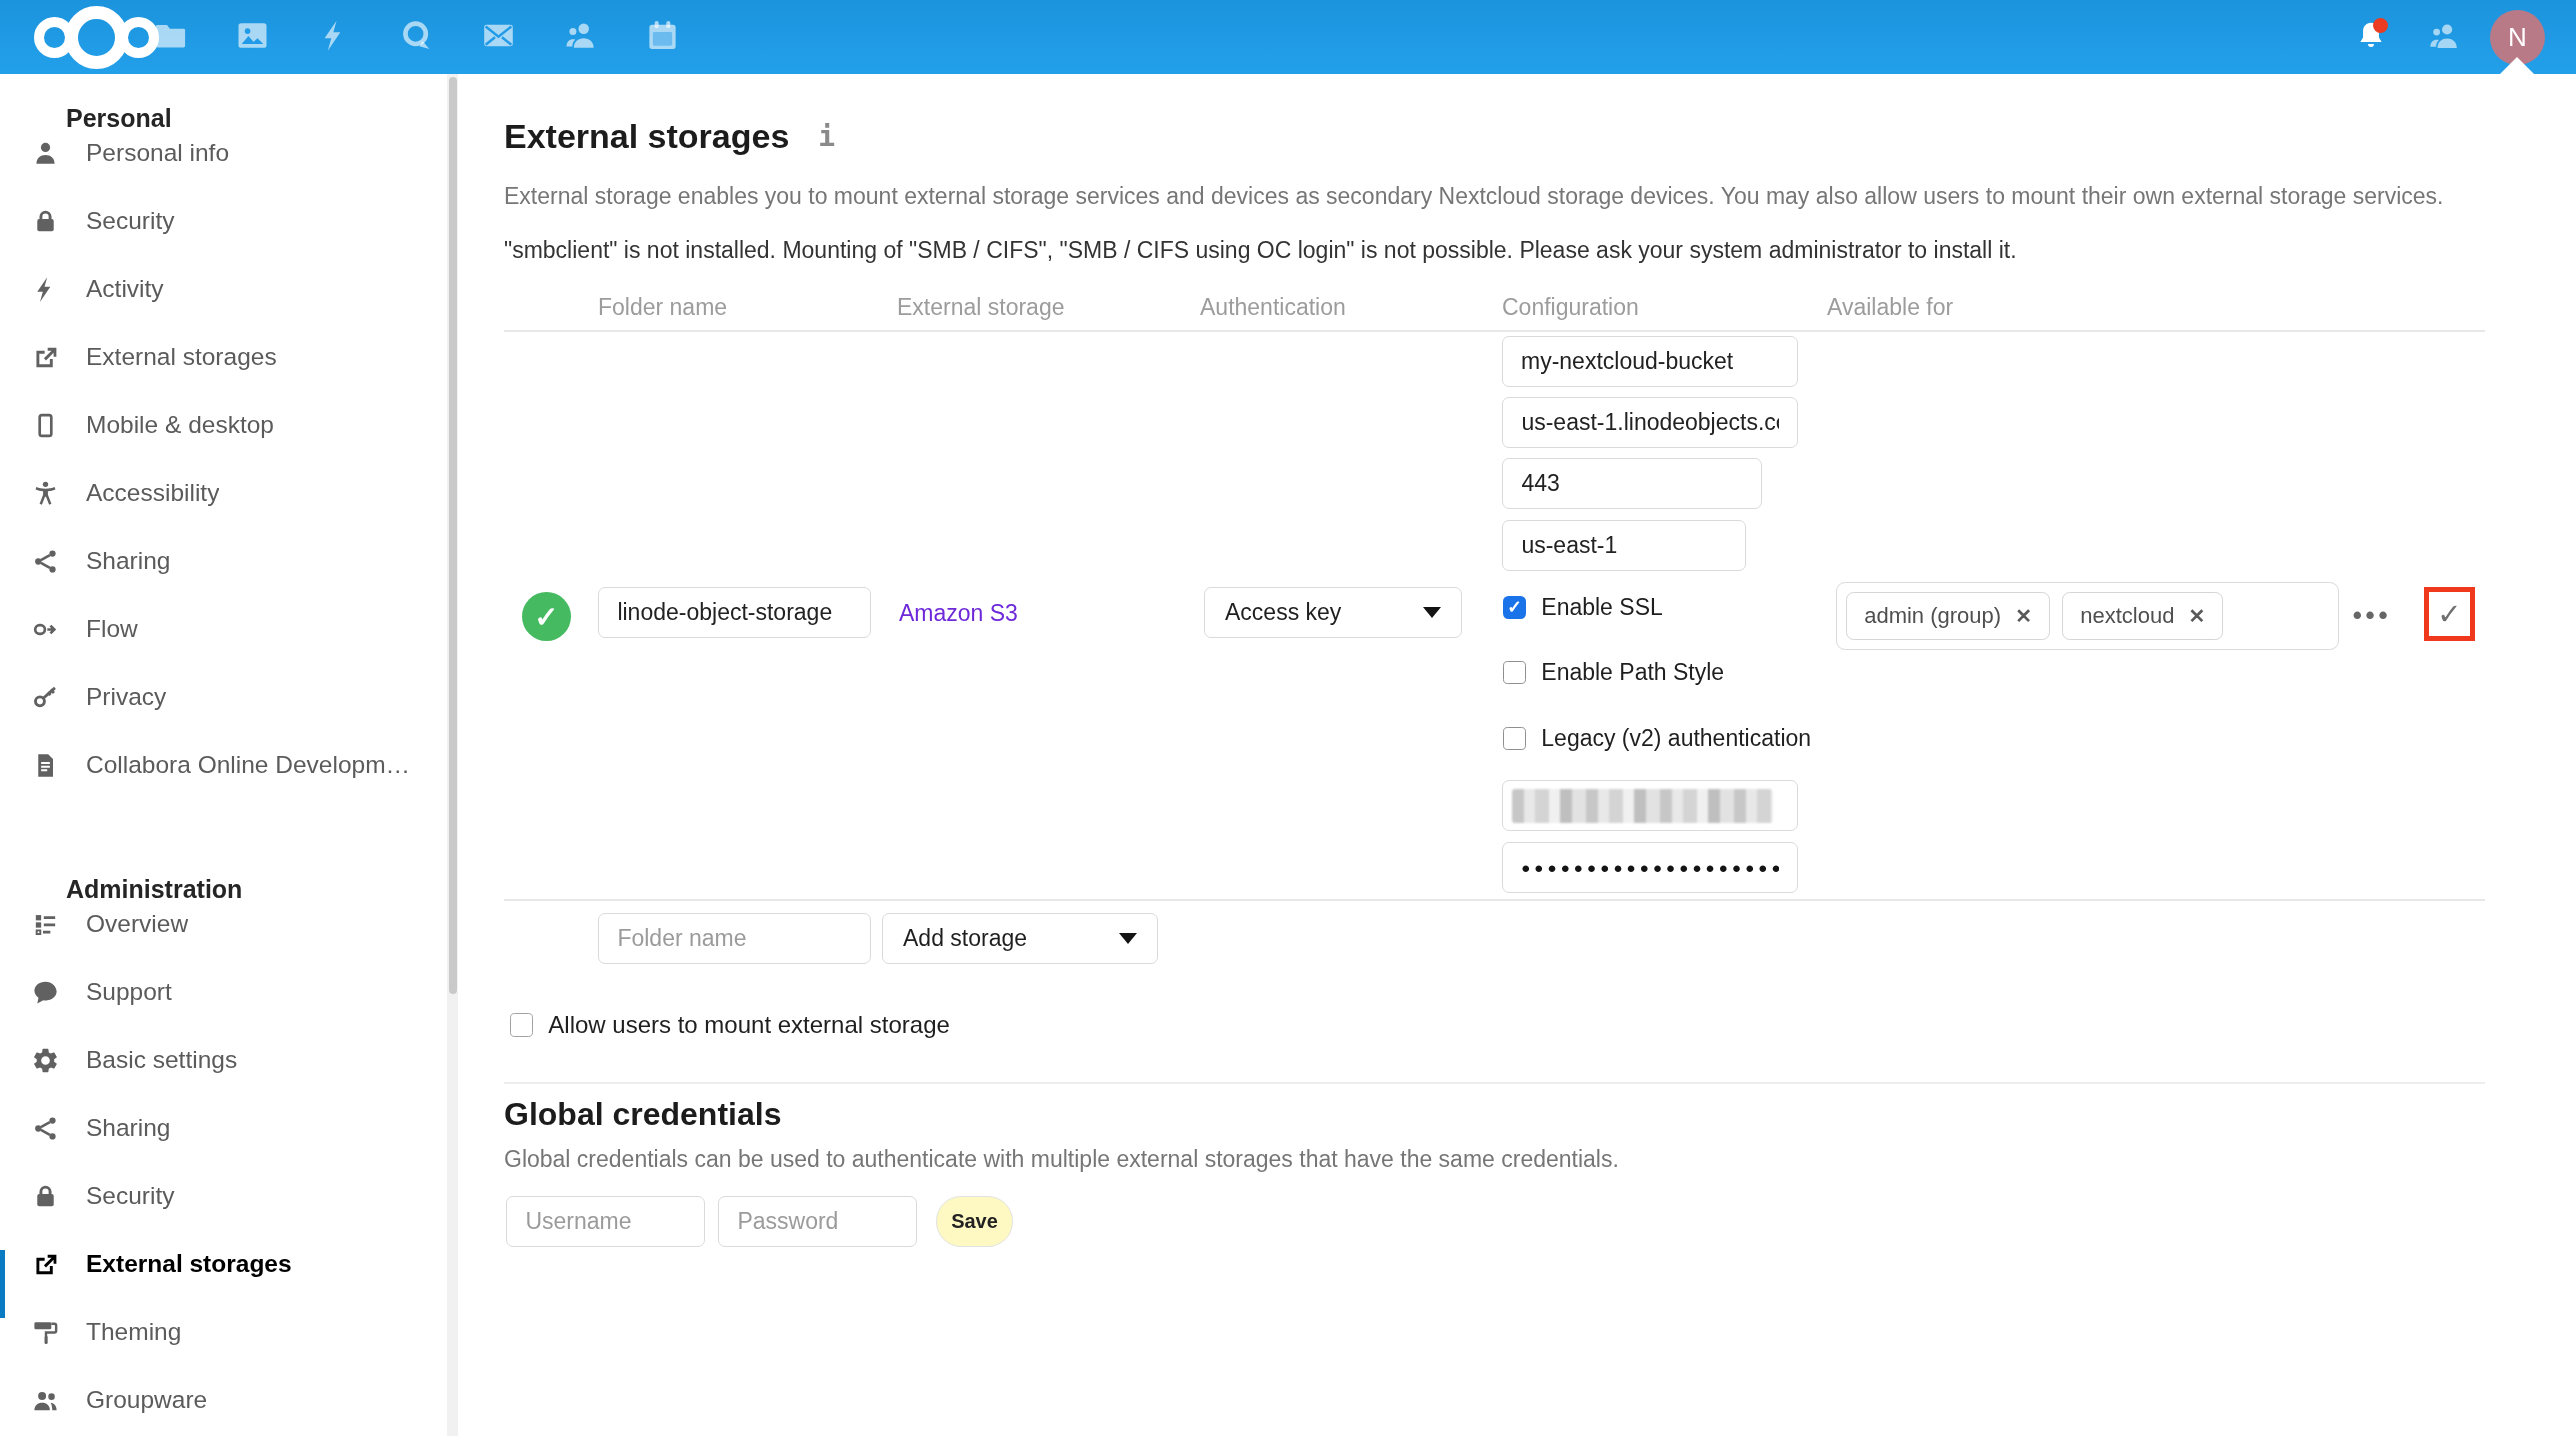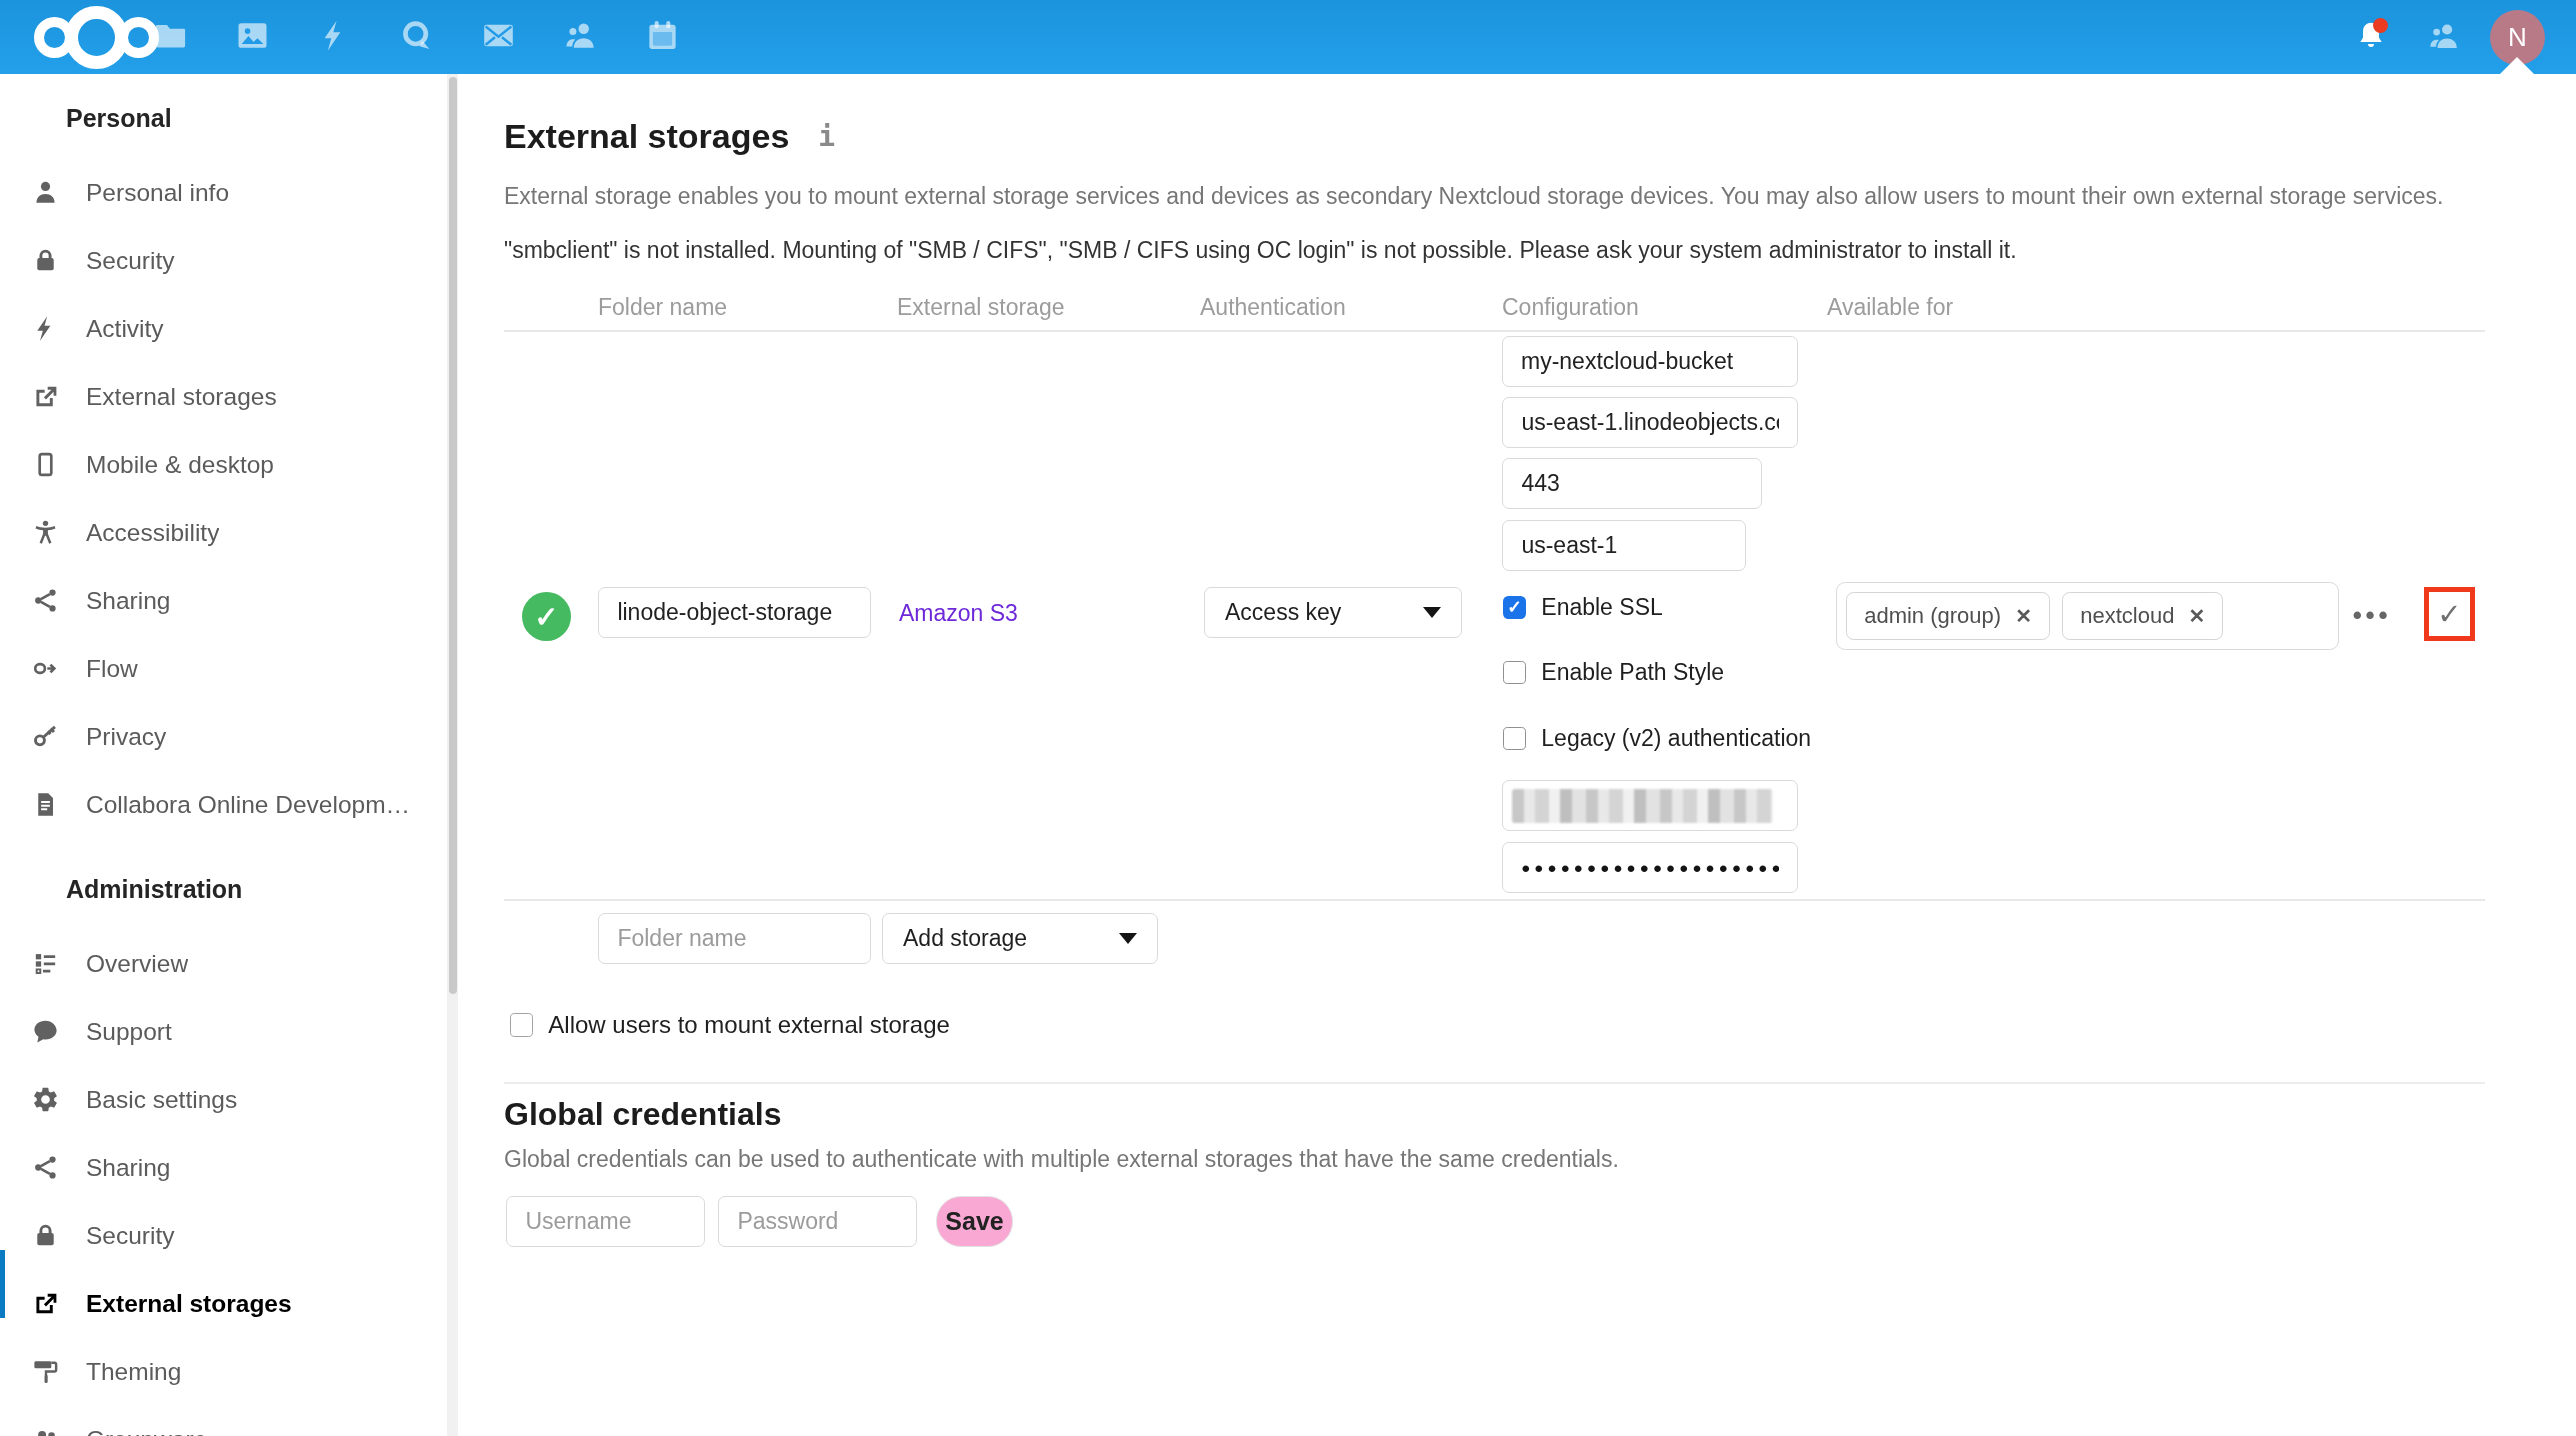--- a/index.html
+++ b/index.html
@@ -34,21 +34,21 @@
   .tri{position:absolute;left:2500px;top:57px;width:0;height:0;border-left:17px solid transparent;border-right:17px solid transparent;border-bottom:17px solid #fff;z-index:6}
   .spacer-bell{margin-right:38px}
 
   
   .sidebar{position:absolute;left:0;top:74px;width:458px;height:1362px;background:#fff;overflow:hidden}
   .sb-track{position:absolute;left:447px;top:0;width:10.7px;height:1362px;background:#f1f1f1}
   .sb-thumb{position:absolute;left:449px;top:3.1px;width:7.7px;height:917px;background:#c9c9c9;border-radius:4.6px}
   .nav-caption{height:42px;padding-left:66px;display:flex;align-items:center;font-size:25px;font-weight:bold;color:#252525}
   .nav-top-pad{height:23px}
   .nav-gap{height:49px}
-  .nav-item{position:relative;height:68px;display:flex;align-items:flex-end;padding-left:31px;color:var(--side);font-size:24.5px;cursor:pointer;white-space:nowrap}
+  .nav-item{position:relative;height:68px;display:flex;align-items:flex-start;padding-left:31px;color:var(--side);font-size:24.5px;cursor:pointer;white-space:nowrap}
   .nav-item .si{width:29px;height:29px;flex:0 0 29px;color:#616161}
   .nav-item .si svg{width:29px;height:29px;fill:currentColor;stroke:currentColor;stroke-width:0}
   .nav-item span.lbl{margin-left:26px;overflow:hidden;text-overflow:ellipsis;max-width:330px}
   .nav-item.active{color:#000;font-weight:bold}
   .nav-item.active .si{color:#000}
   .nav-item.active::before{content:"";position:absolute;left:0;top:0;width:5.4px;height:68px;background:var(--accent)}
 
   
   .main{position:absolute;left:460px;top:74px;width:2116px;height:1362px;background:#fff}
   .title{position:absolute;left:44px;top:43px;display:flex;align-items:center;gap:29px;font-size:34px;font-weight:bold;color:#1c1c1c}
@@ -80,21 +80,21 @@
 
   .avail{position:absolute;left:1376px;top:508px;width:503px;height:68px;border:1.5px solid var(--border);border-radius:9.2px;background:#fff;display:flex;align-items:center;padding:0 9.2px;gap:12.3px}
   .chip{height:48px;border:1.5px solid #d5d5d5;border-radius:7.7px;display:flex;align-items:center;padding:0 17px;gap:14px;font-size:22px;color:#4f4f4f;background:#fff;white-space:nowrap}
   .chip .x{font-size:20px;color:#5a5a5a;cursor:pointer;font-weight:bold}
 
   .dots{position:absolute;left:1883px;top:512px;width:58px;height:58px;display:flex;align-items:center;justify-content:center;font-size:26px;letter-spacing:3.8px;color:#666;font-weight:bold;cursor:pointer}
   .savebox{position:absolute;left:1964px;top:513px;width:51px;height:54px;border:5.4px solid var(--red);background:#fff;display:flex;align-items:center;justify-content:center;color:#6f6f6f;font-size:29px;cursor:pointer}
 
   .gc-title{position:absolute;left:44px;top:1022px;font-size:32px;font-weight:bold;color:#1c1c1c}
   .gc-desc{position:absolute;left:44px;top:1072px;font-size:23px;color:var(--muted);white-space:nowrap}
-  .save-btn{position:absolute;left:476px;top:1122px;width:77px;height:51px;border-radius:25px;background:#f9a8d4;border:1.5px solid #e2e2e2;font-family:"Liberation Sans",sans-serif;font-size:25px;font-weight:bold;color:#222;cursor:pointer}
+  .save-btn{position:absolute;left:476px;top:1122px;width:77px;height:51px;border-radius:25px;background:#fef9c3;border:1.5px solid #e2e2e2;font-family:"Liberation Sans",sans-serif;font-size:20px;font-weight:bold;color:#222;cursor:pointer}
 </style>
 </head>
 <body>
 
 <div class="screen">
 
   <header class="topbar">
     <div class="logo">
       <div class="ring"></div>
       <div class="ring big"></div>

